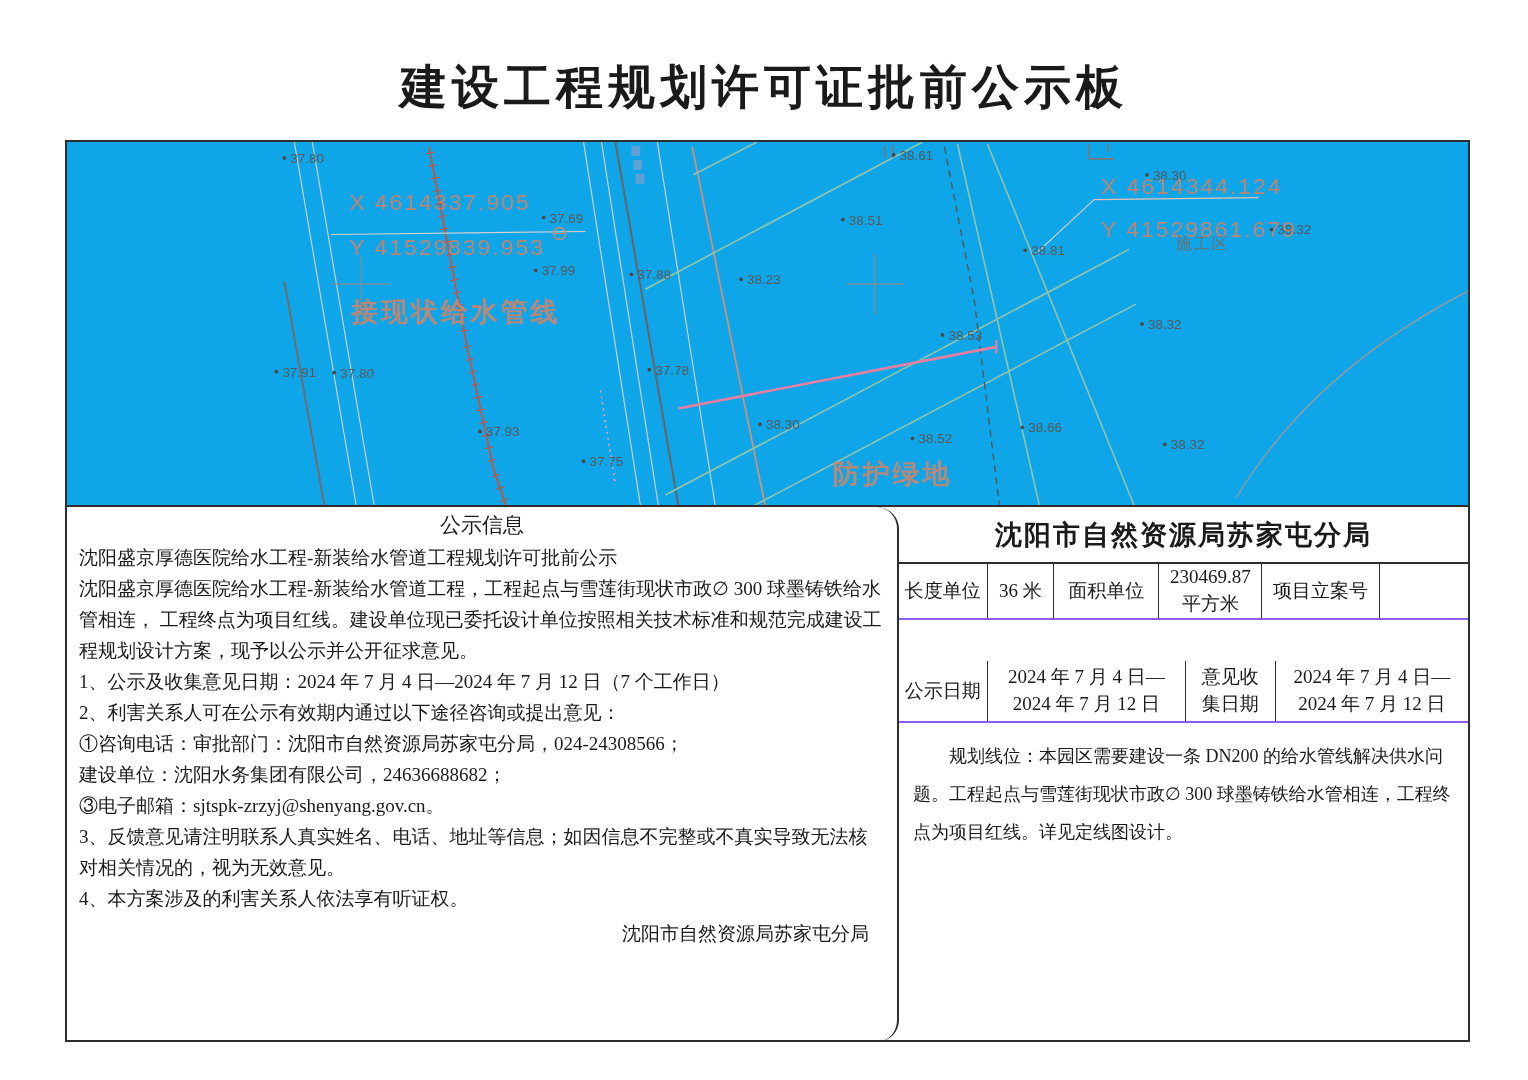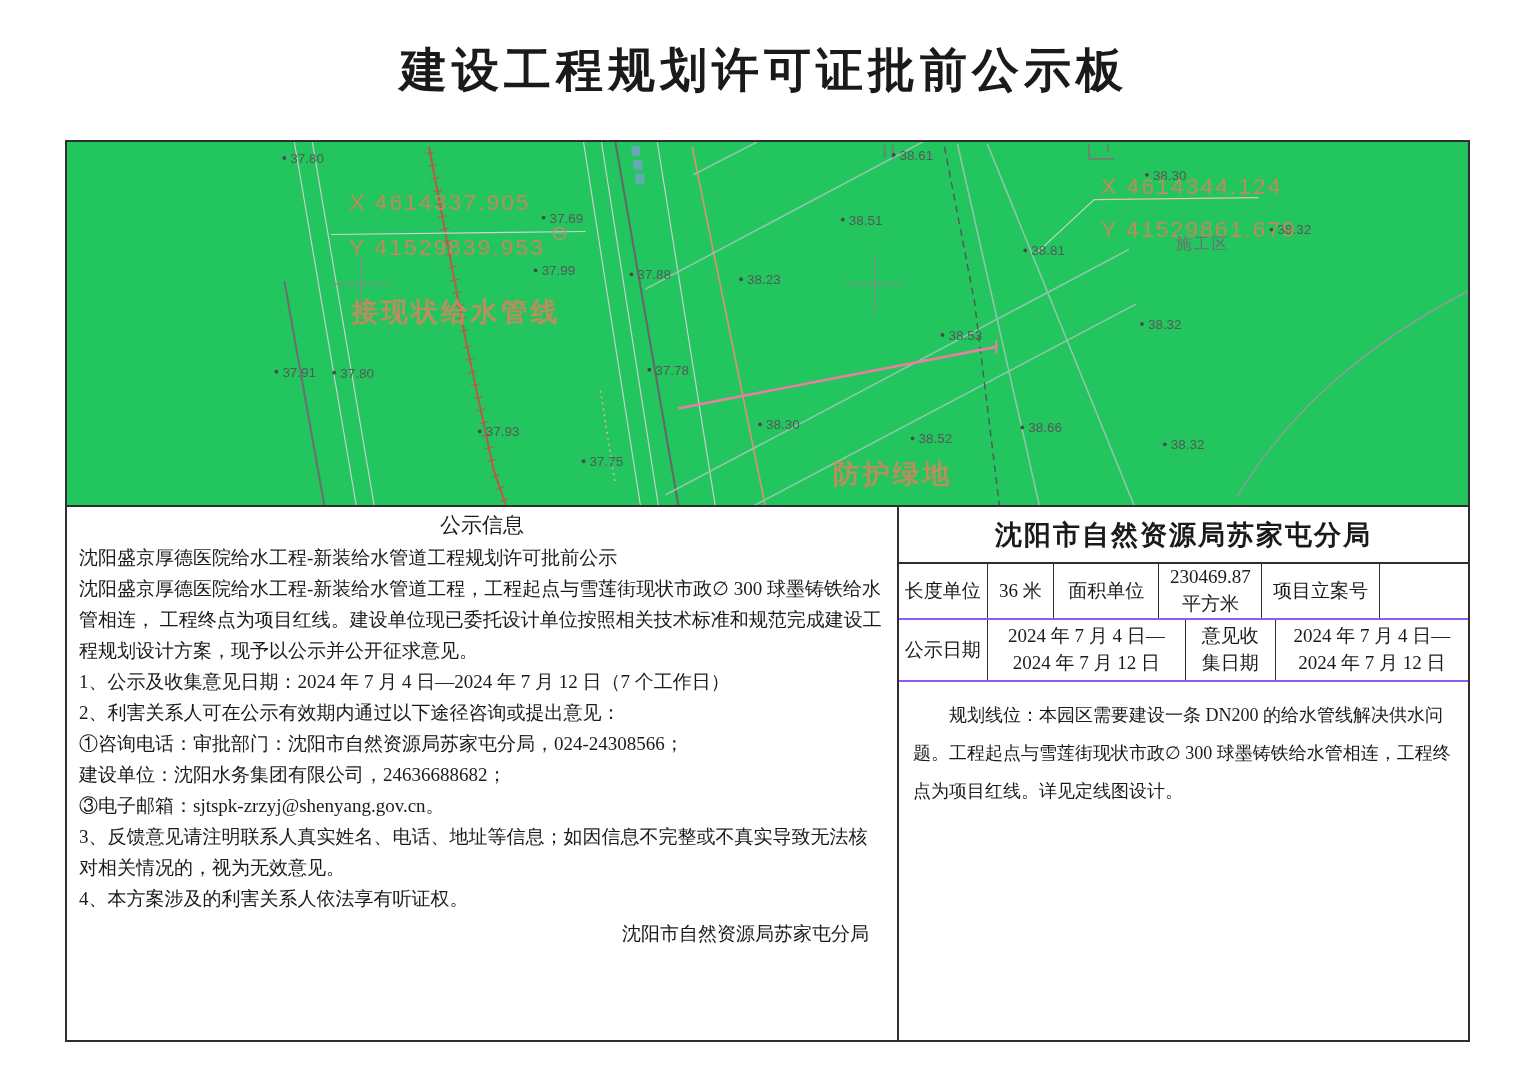--- a/index.html
+++ b/index.html
@@ -2,53 +2,53 @@
 <html><head>
 <meta charset="utf-8">
 <style>
   html,body{margin:0;padding:0;}
   body{
     width:1528px;height:1080px;background:#ffffff;position:relative;
     font-family:"Liberation Serif","DejaVu Serif",serif;color:#1a1a1a;
     overflow:hidden;
   }
   .page-title{
-    position:absolute;top:39px;left:0;width:100%;
+    position:absolute;top:56px;left:0;width:100%;
     text-align:center;font-size:47px;font-weight:bold;letter-spacing:5px;
     font-family:"Liberation Serif","DejaVu Serif",serif;
   }
   .main-box{
     position:absolute;left:65px;top:140px;width:1405px;height:902px;
     border:2px solid #2e2e2e;box-sizing:border-box;background:#ffffff;
   }
   .map-area{
     position:relative;width:100%;height:365px;box-sizing:border-box;
-    border-bottom:2px solid #2e2e2e;background:#22c55e;overflow:hidden;
+    border-bottom:2px solid #2e2e2e;background:#0ea5e9;overflow:hidden;
   }
   .map-area svg{display:block;width:100%;height:100%;}
   .bottom-area{display:flex;width:100%;height:535px;}
   .left-panel{
     width:832px;box-sizing:border-box;border-right:2px solid #2e2e2e;
-    padding:3px 12px 0 12px;display:flex;flex-direction:column;
+    padding:3px 12px 0 12px;display:flex;flex-direction:column;border-radius:22px;
   }
   .notice-heading{
     text-align:center;font-size:21px;font-weight:normal;margin:1px 0 3px 0;
   }
   .left-panel p{margin:0;font-size:19px;line-height:31px;}
   .email-text{font-family:"Liberation Serif","DejaVu Serif",serif;}
   .left-footer{margin-top:4px;text-align:right;padding-right:16px;font-size:19px;line-height:32px;}
   .right-panel{flex:1;display:flex;flex-direction:column;box-sizing:border-box;}
   .rp-header{
     height:57px;box-sizing:border-box;border-bottom:2px solid #2e2e2e;
     display:flex;align-items:center;justify-content:center;
     font-size:27px;font-weight:bold;letter-spacing:2px;
   }
   .tbl-row{display:grid;border-bottom:2px solid #8b5cf6;box-sizing:border-box;}
   .tbl-row-1{grid-template-columns:15.4% 11.7% 18.5% 18.1% 20.6% 15.7%;height:56px;}
-  .tbl-row-2{grid-template-columns:15.4% 34.9% 15.7% 34%;height:62px;}
+  .tbl-row-2{grid-template-columns:15.4% 34.9% 15.7% 34%;height:62px;margin-top:41px;}
   .cell{
     display:flex;flex-direction:column;align-items:center;justify-content:center;
     text-align:center;font-size:19px;line-height:1.4;box-sizing:border-box;
     border-left:1.5px solid #2e2e2e;padding:0 2px;
   }
   .cell:first-child{border-left:none;}
   .planning-text{
     padding:14px 14px 0 14px;font-size:18px;line-height:38px;text-indent:2em;
   }
   

